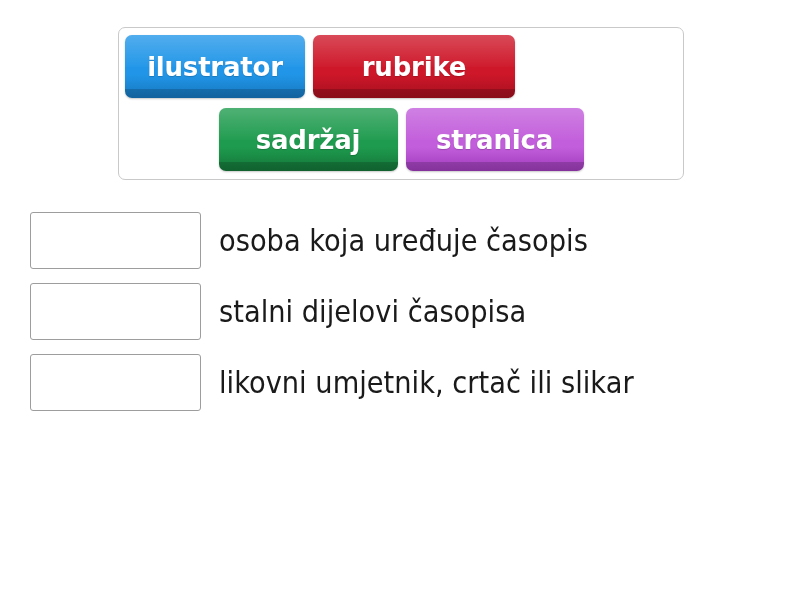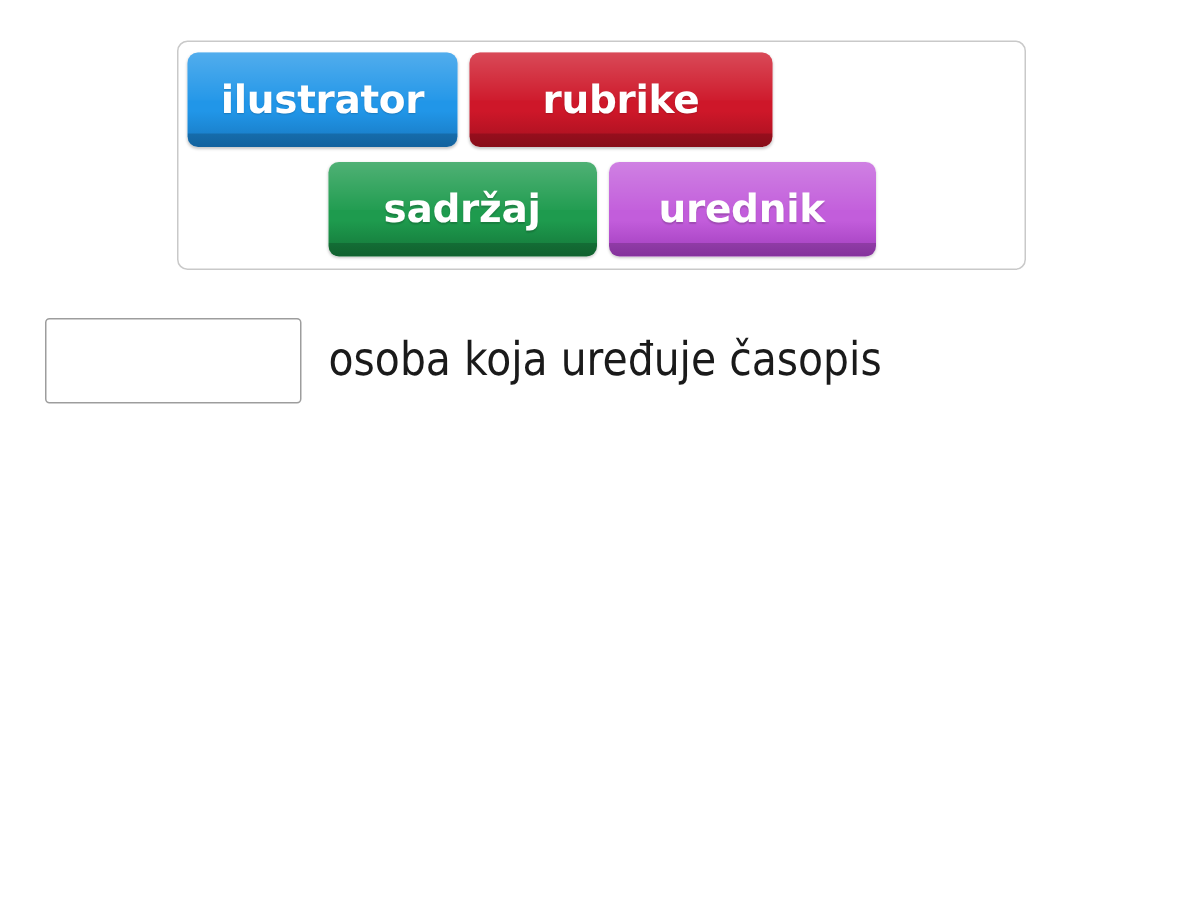--- a/index.html
+++ b/index.html
@@ -158,31 +158,39 @@
 
   </div>
 
   <div class="tile-row" id="tile-row-2">
 
     <div class="tile" id="tile-sadrzaj" style="background: linear-gradient(rgb(30, 155, 78) 0%, rgb(30, 155, 78) 62%, rgb(20, 117, 56) 100%);">
       <span class="tile-label">sadržaj</span>
     </div>
 
     <div class="tile" id="tile-urednik" style="background: linear-gradient(rgb(194, 93, 219) 0%, rgb(194, 93, 219) 62%, rgb(160, 60, 188) 100%);">
-      <span class="tile-label">urednik</span>
+      <span class="tile-label">stranica</span>
     </div>
 
   </div>
 
 </div>
 
 <div id="answer-list">
 
   <div class="answer-row">
     <div class="drop-slot"></div>
     <div class="definition-text">osoba koja uređuje časopis</div>
   </div>
 
 
+  <div class="answer-row">
+    <div class="drop-slot"></div>
+    <div class="definition-text">stalni dijelovi časopisa</div>
+  </div>
 
+  <div class="answer-row">
+    <div class="drop-slot"></div>
+    <div class="definition-text">likovni umjetnik, crtač ili slikar</div>
+  </div>
 
 
 </div>
 
 </body></html>

